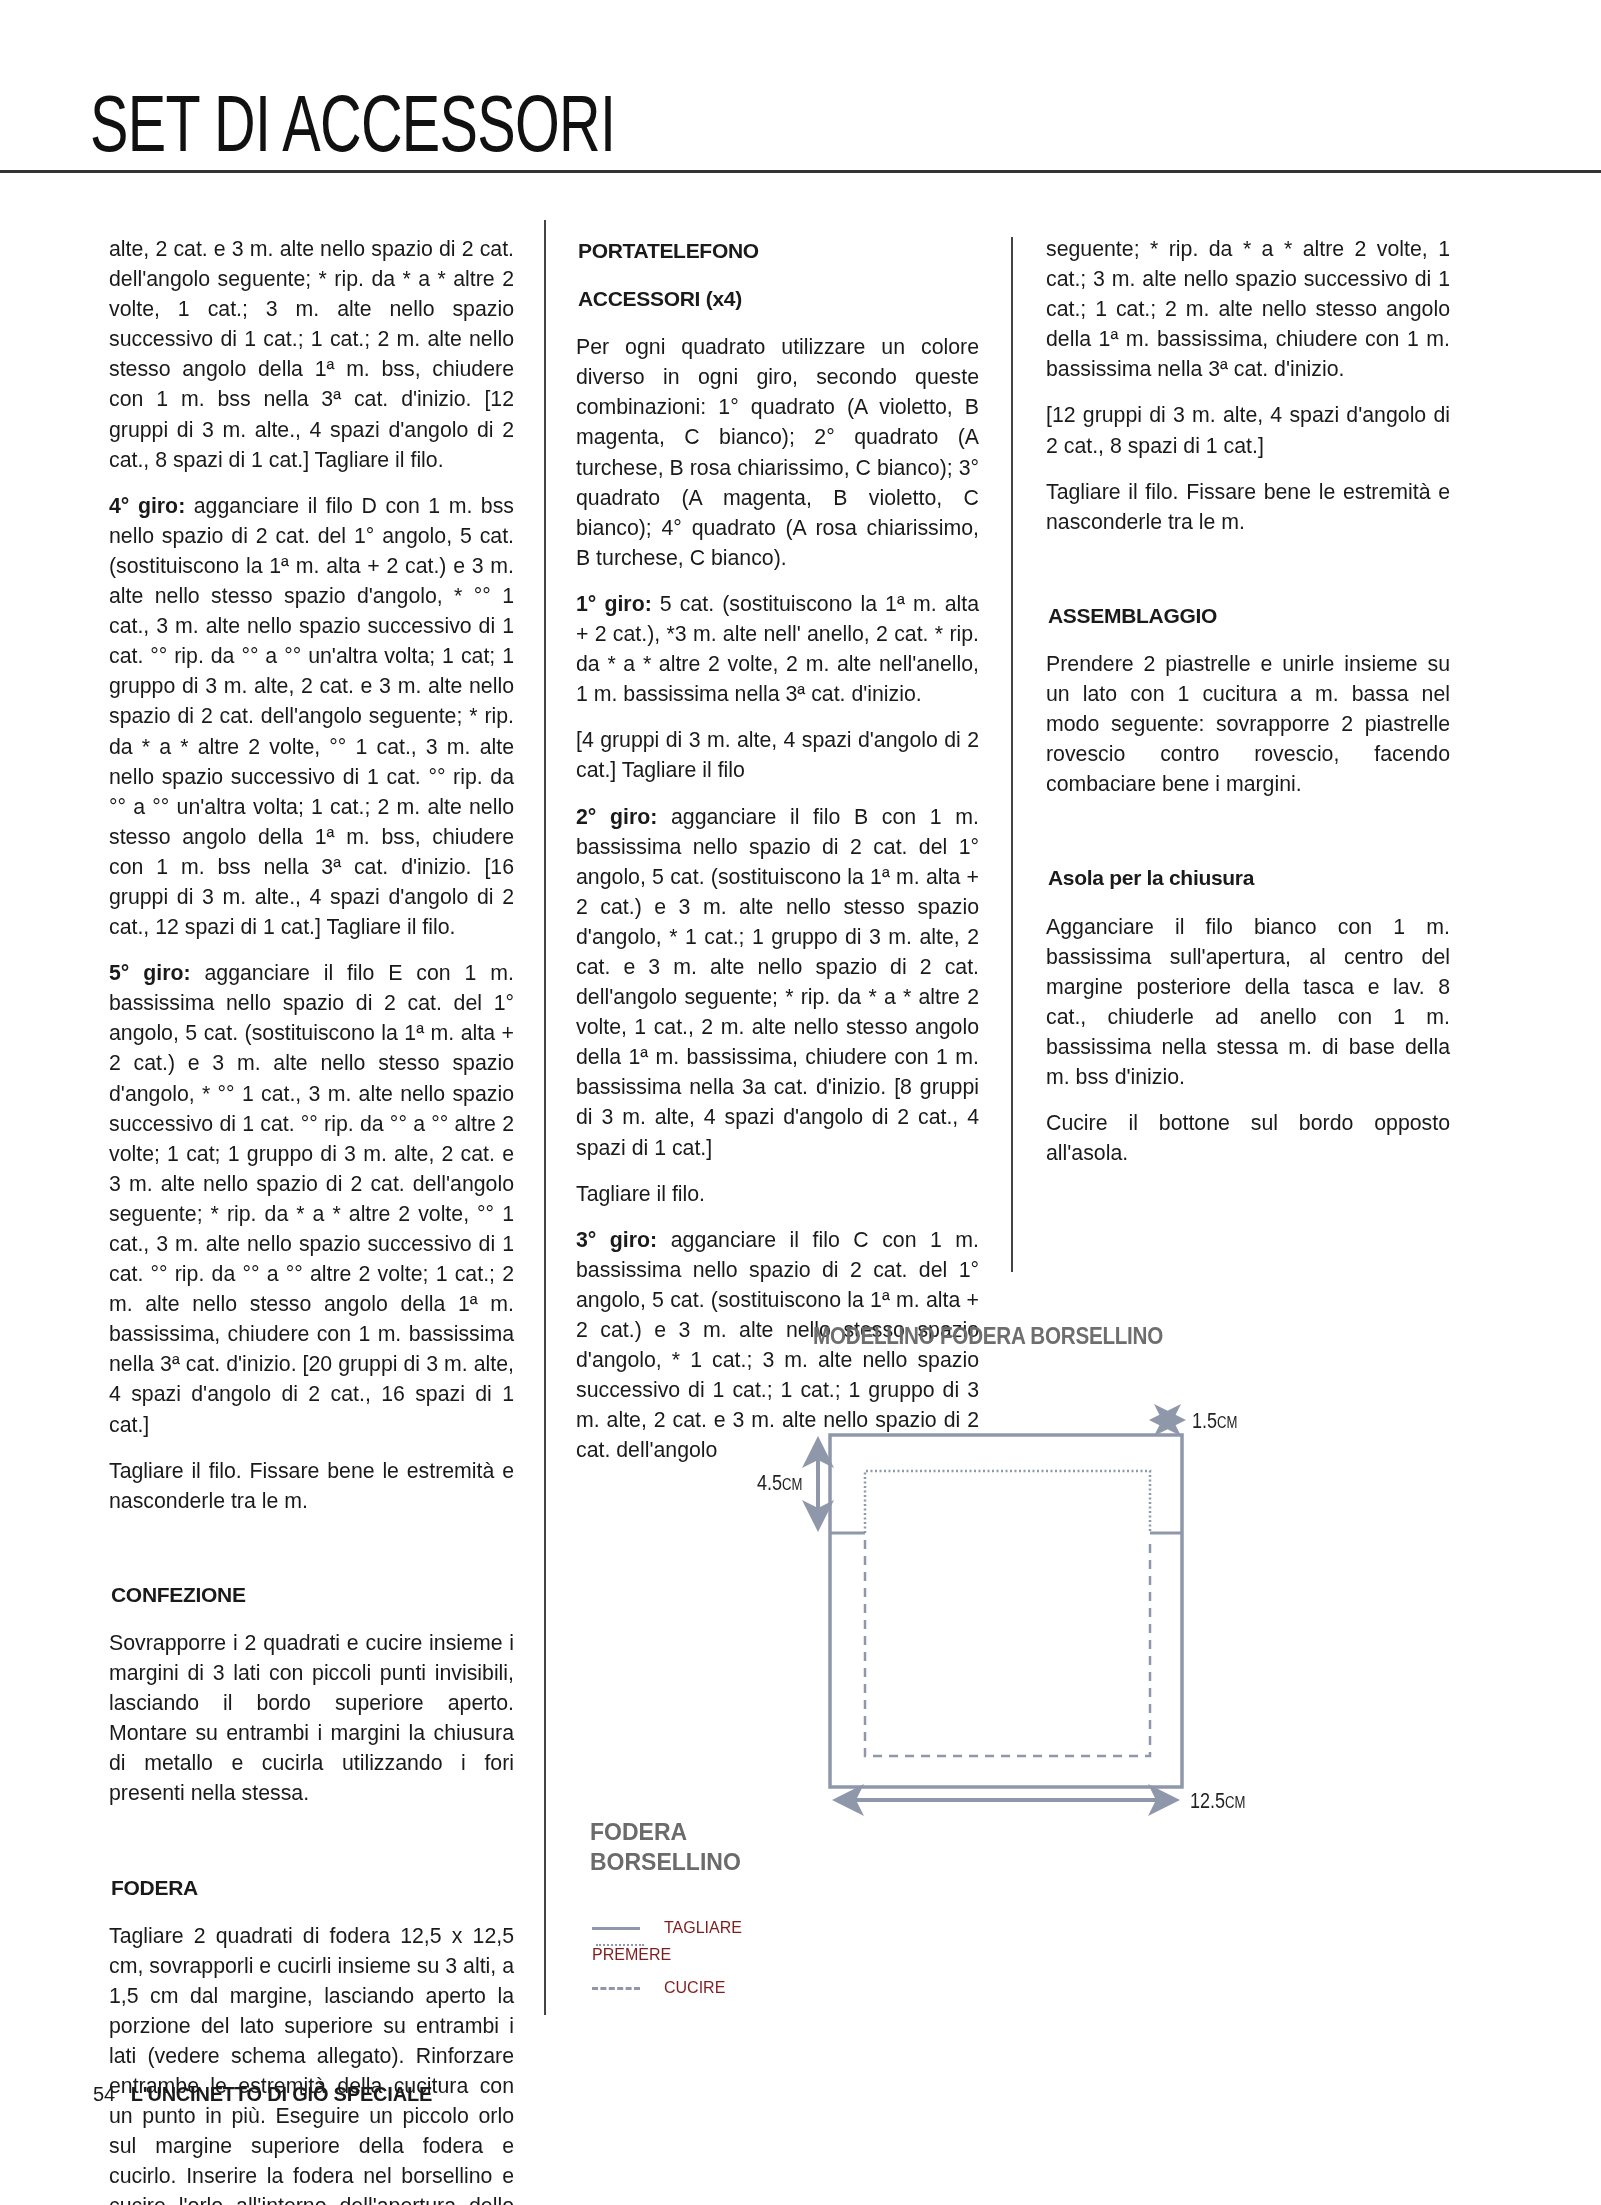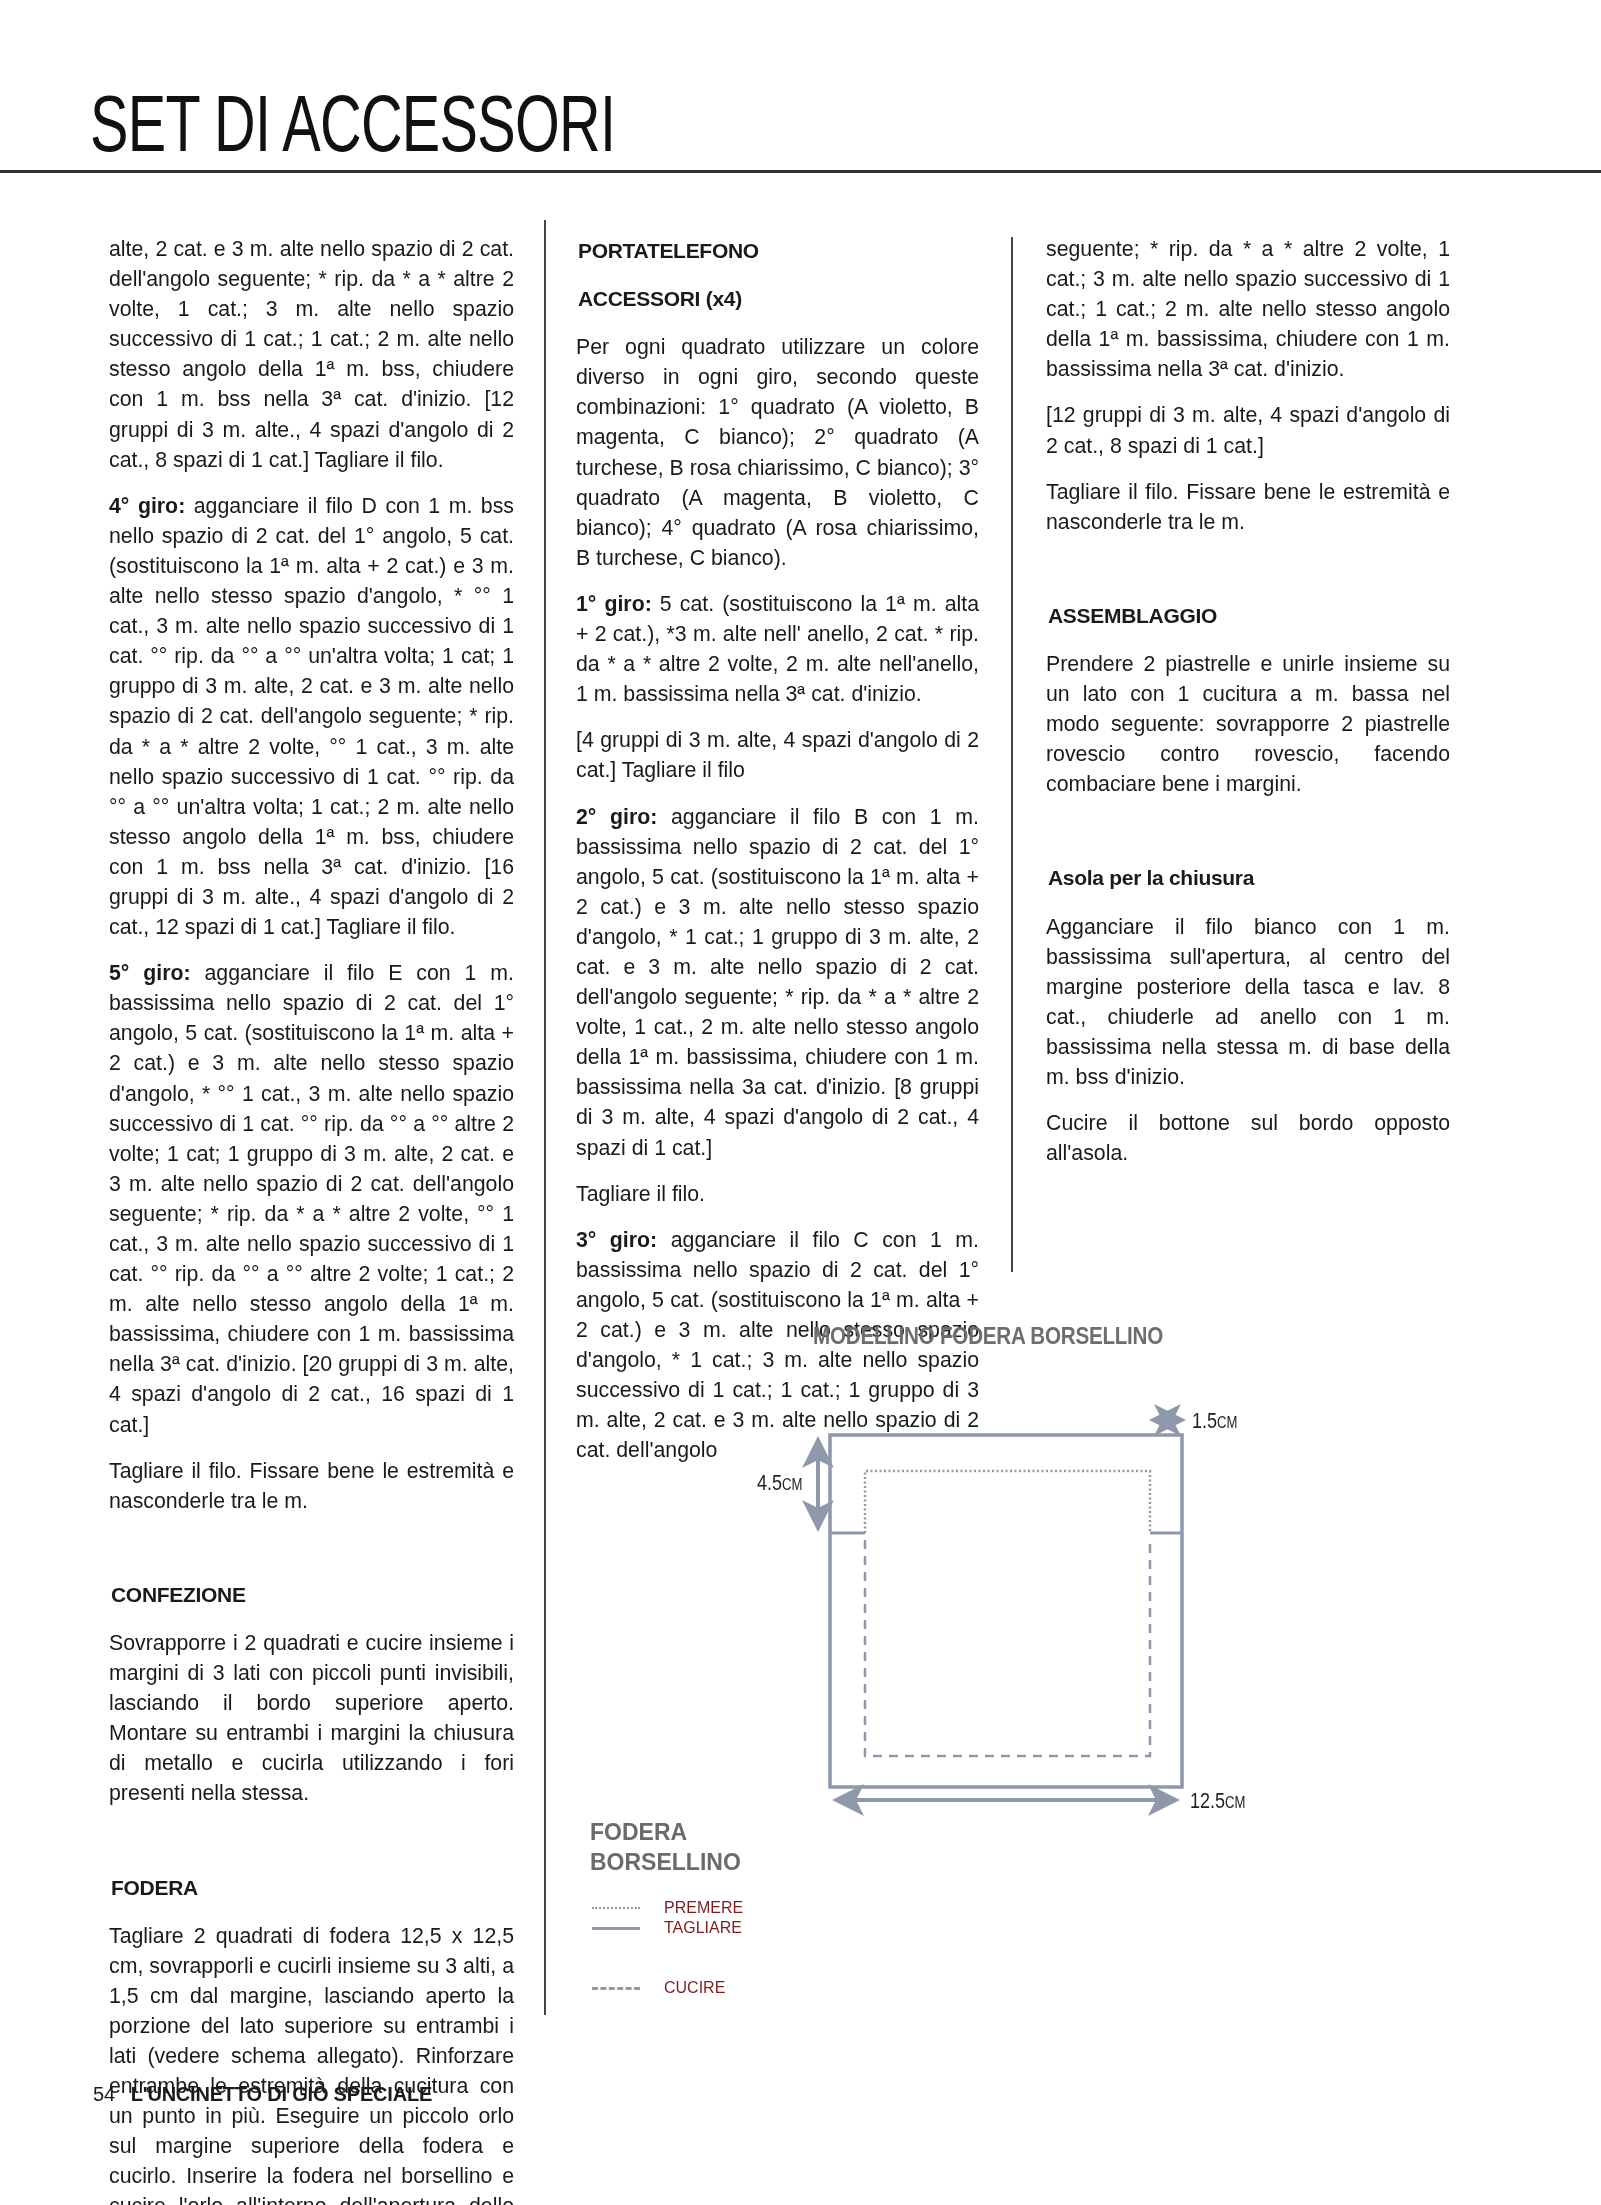--- a/index.html
+++ b/index.html
@@ -103,21 +103,21 @@
 
 <div class="fodera-title">
   <div>FODERA</div>
   <div>BORSELLINO</div>
 </div>
 
 <div class="legend-row" style="top:1918px;">
   <span class="sw" style="border-top:3px solid #8f97aa;"></span>
   <span class="lbl">TAGLIARE</span>
 </div>
-<div class="legend-row" style="top:1898px;">
+<div class="legend-row" style="top:1944px;flex-direction:column;">
   <span class="sw" style="border-top:2px dotted #8f97aa;"></span>
   <span class="lbl">PREMERE</span>
 </div>
 <div class="legend-row" style="top:1978px;">
   <span class="sw" style="border-top:3px dashed #8f97aa;"></span>
   <span class="lbl">CUCIRE</span>
 </div>
 
 <div class="footer">
   <span class="num">54</span>

